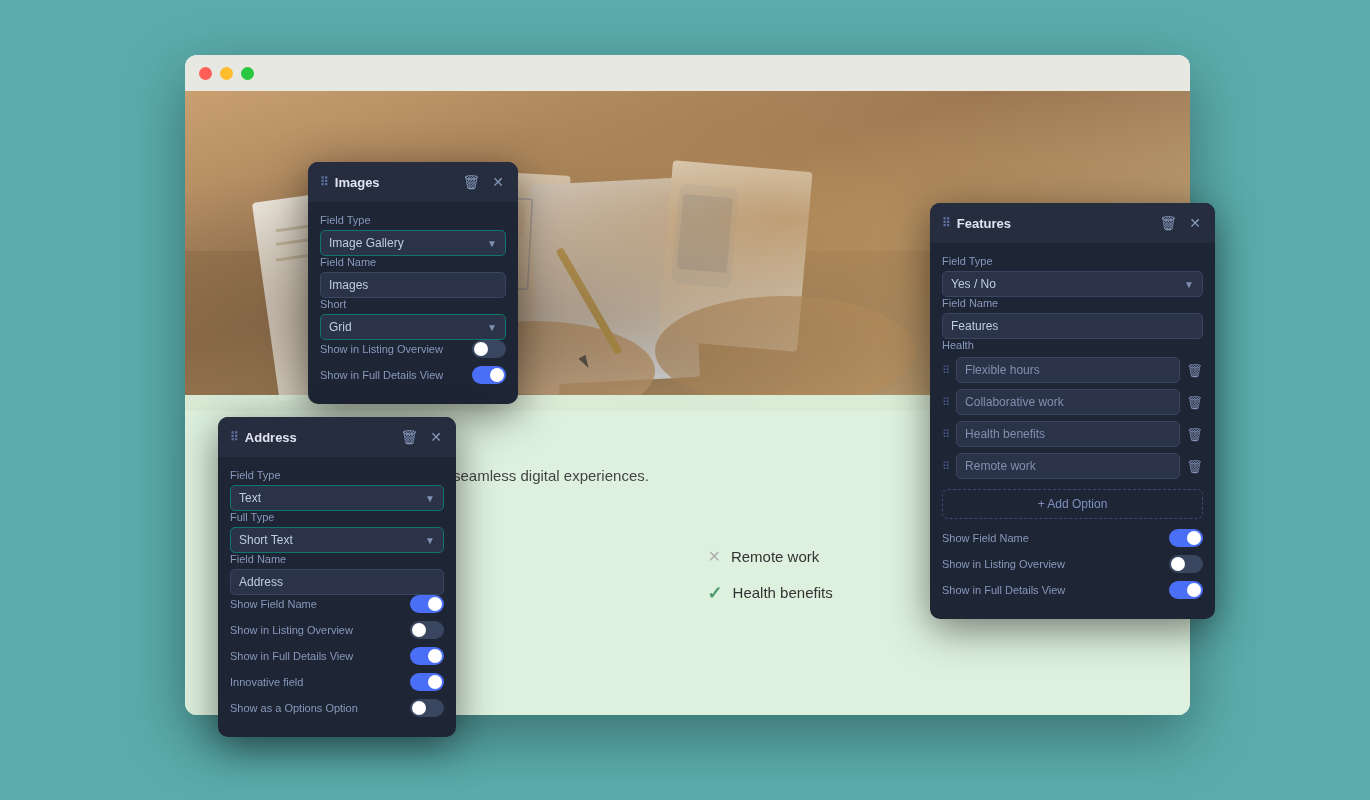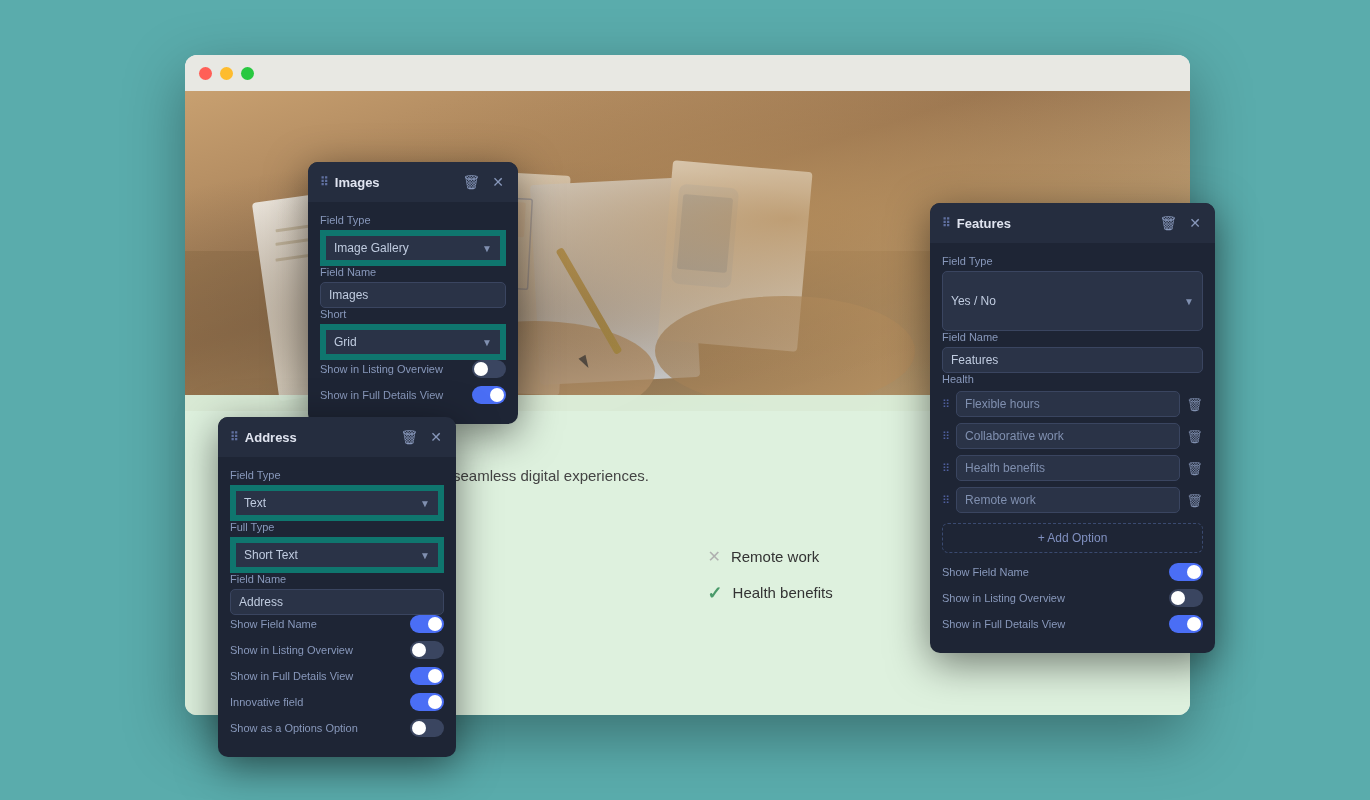--- a/index.html
+++ b/index.html
@@ -158,22 +158,22 @@
       margin-bottom: 0;
     }
     .field-label {
       font-size: 11px;
       color: #8898bb;
       margin-bottom: 4px;
     }
     .field-select {
       width: 100%;
       background: #2a3347;
-      border: 6px solid #0f766e;
-      border-radius: 0;
+      border: 1px solid #0f766e;
+      border-radius: 5px;
       color: #c0cce0;
       font-size: 12px;
       padding: 5px 8px;
       display: flex;
       align-items: center;
       justify-content: space-between;
     }
     .field-input {
       width: 100%;
       background: #2a3347;
@@ -262,21 +262,21 @@
 
     .select-dropdown {
       display: flex;
       align-items: center;
       justify-content: space-between;
       background: #2a3347;
       border: 1px solid #3a4560;
       border-radius: 5px;
       color: #c0cce0;
       font-size: 12px;
-      padding: 22px 8px;
+      padding: 5px 8px;
       cursor: pointer;
     }
     .chevron { font-size: 10px; color: #8090b0; }
   </style>
 </head>
 <body>
 
 <div class="bg"></div>
 
 <div class="browser-window">

